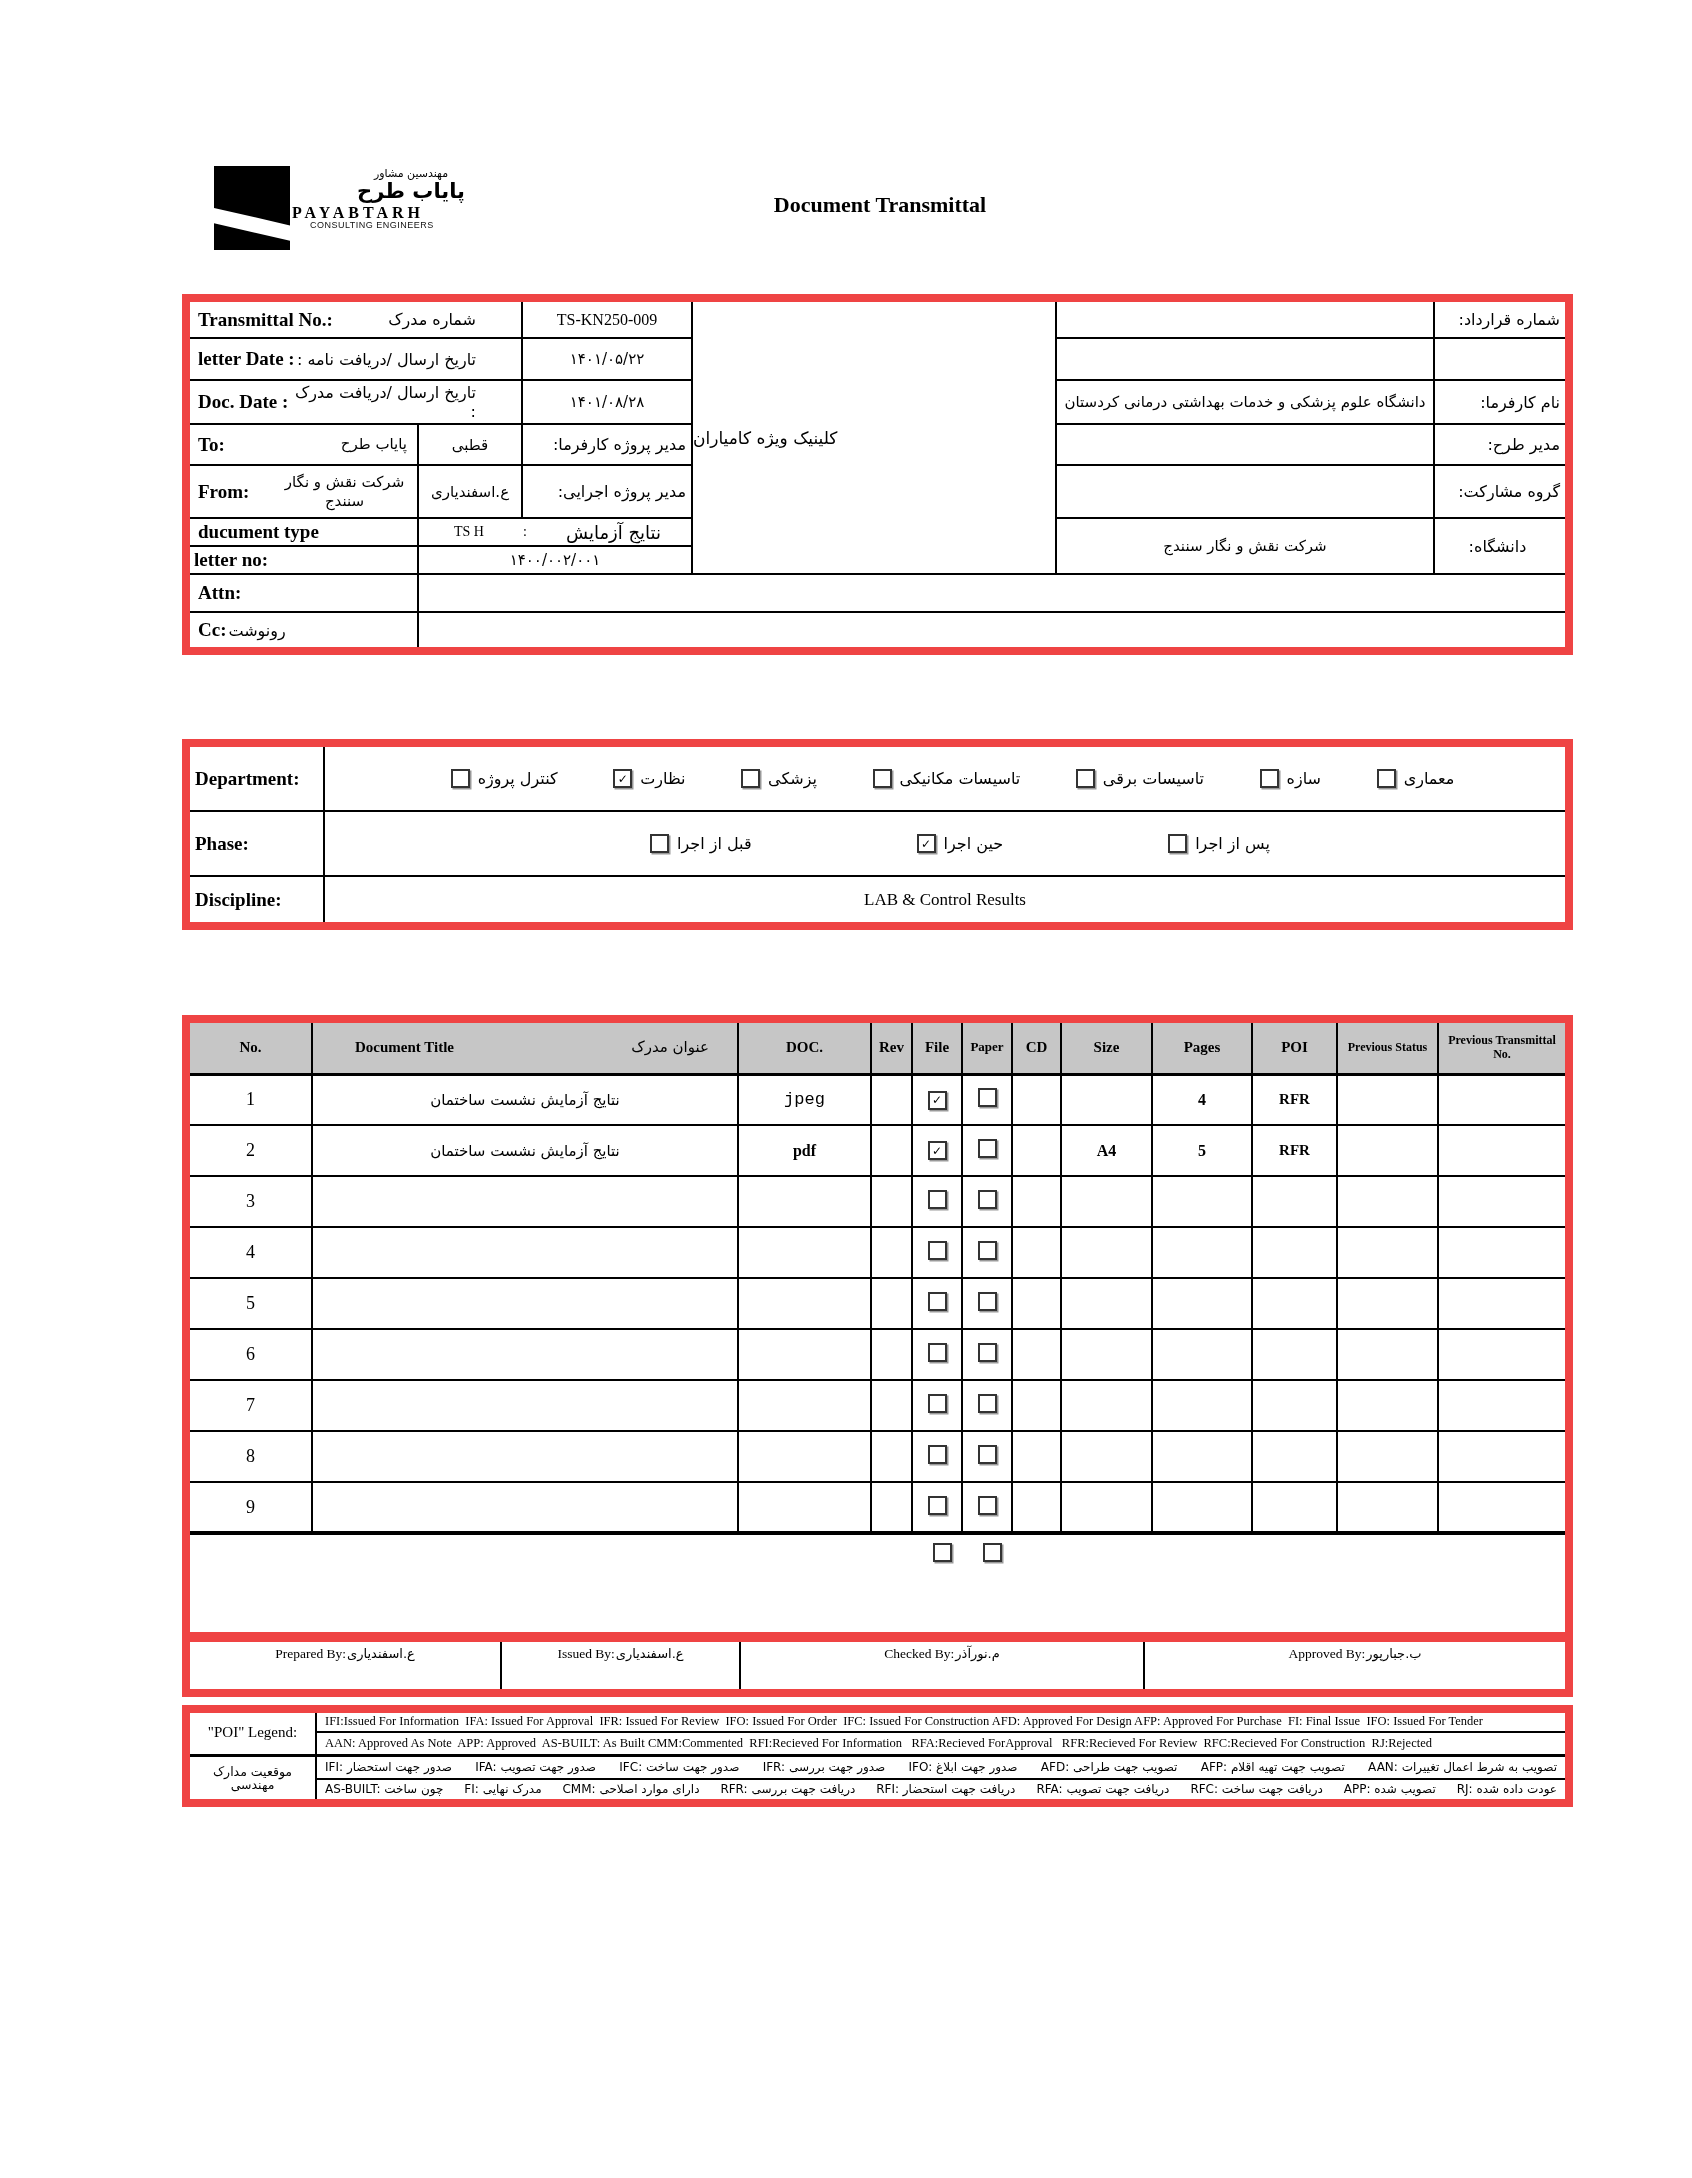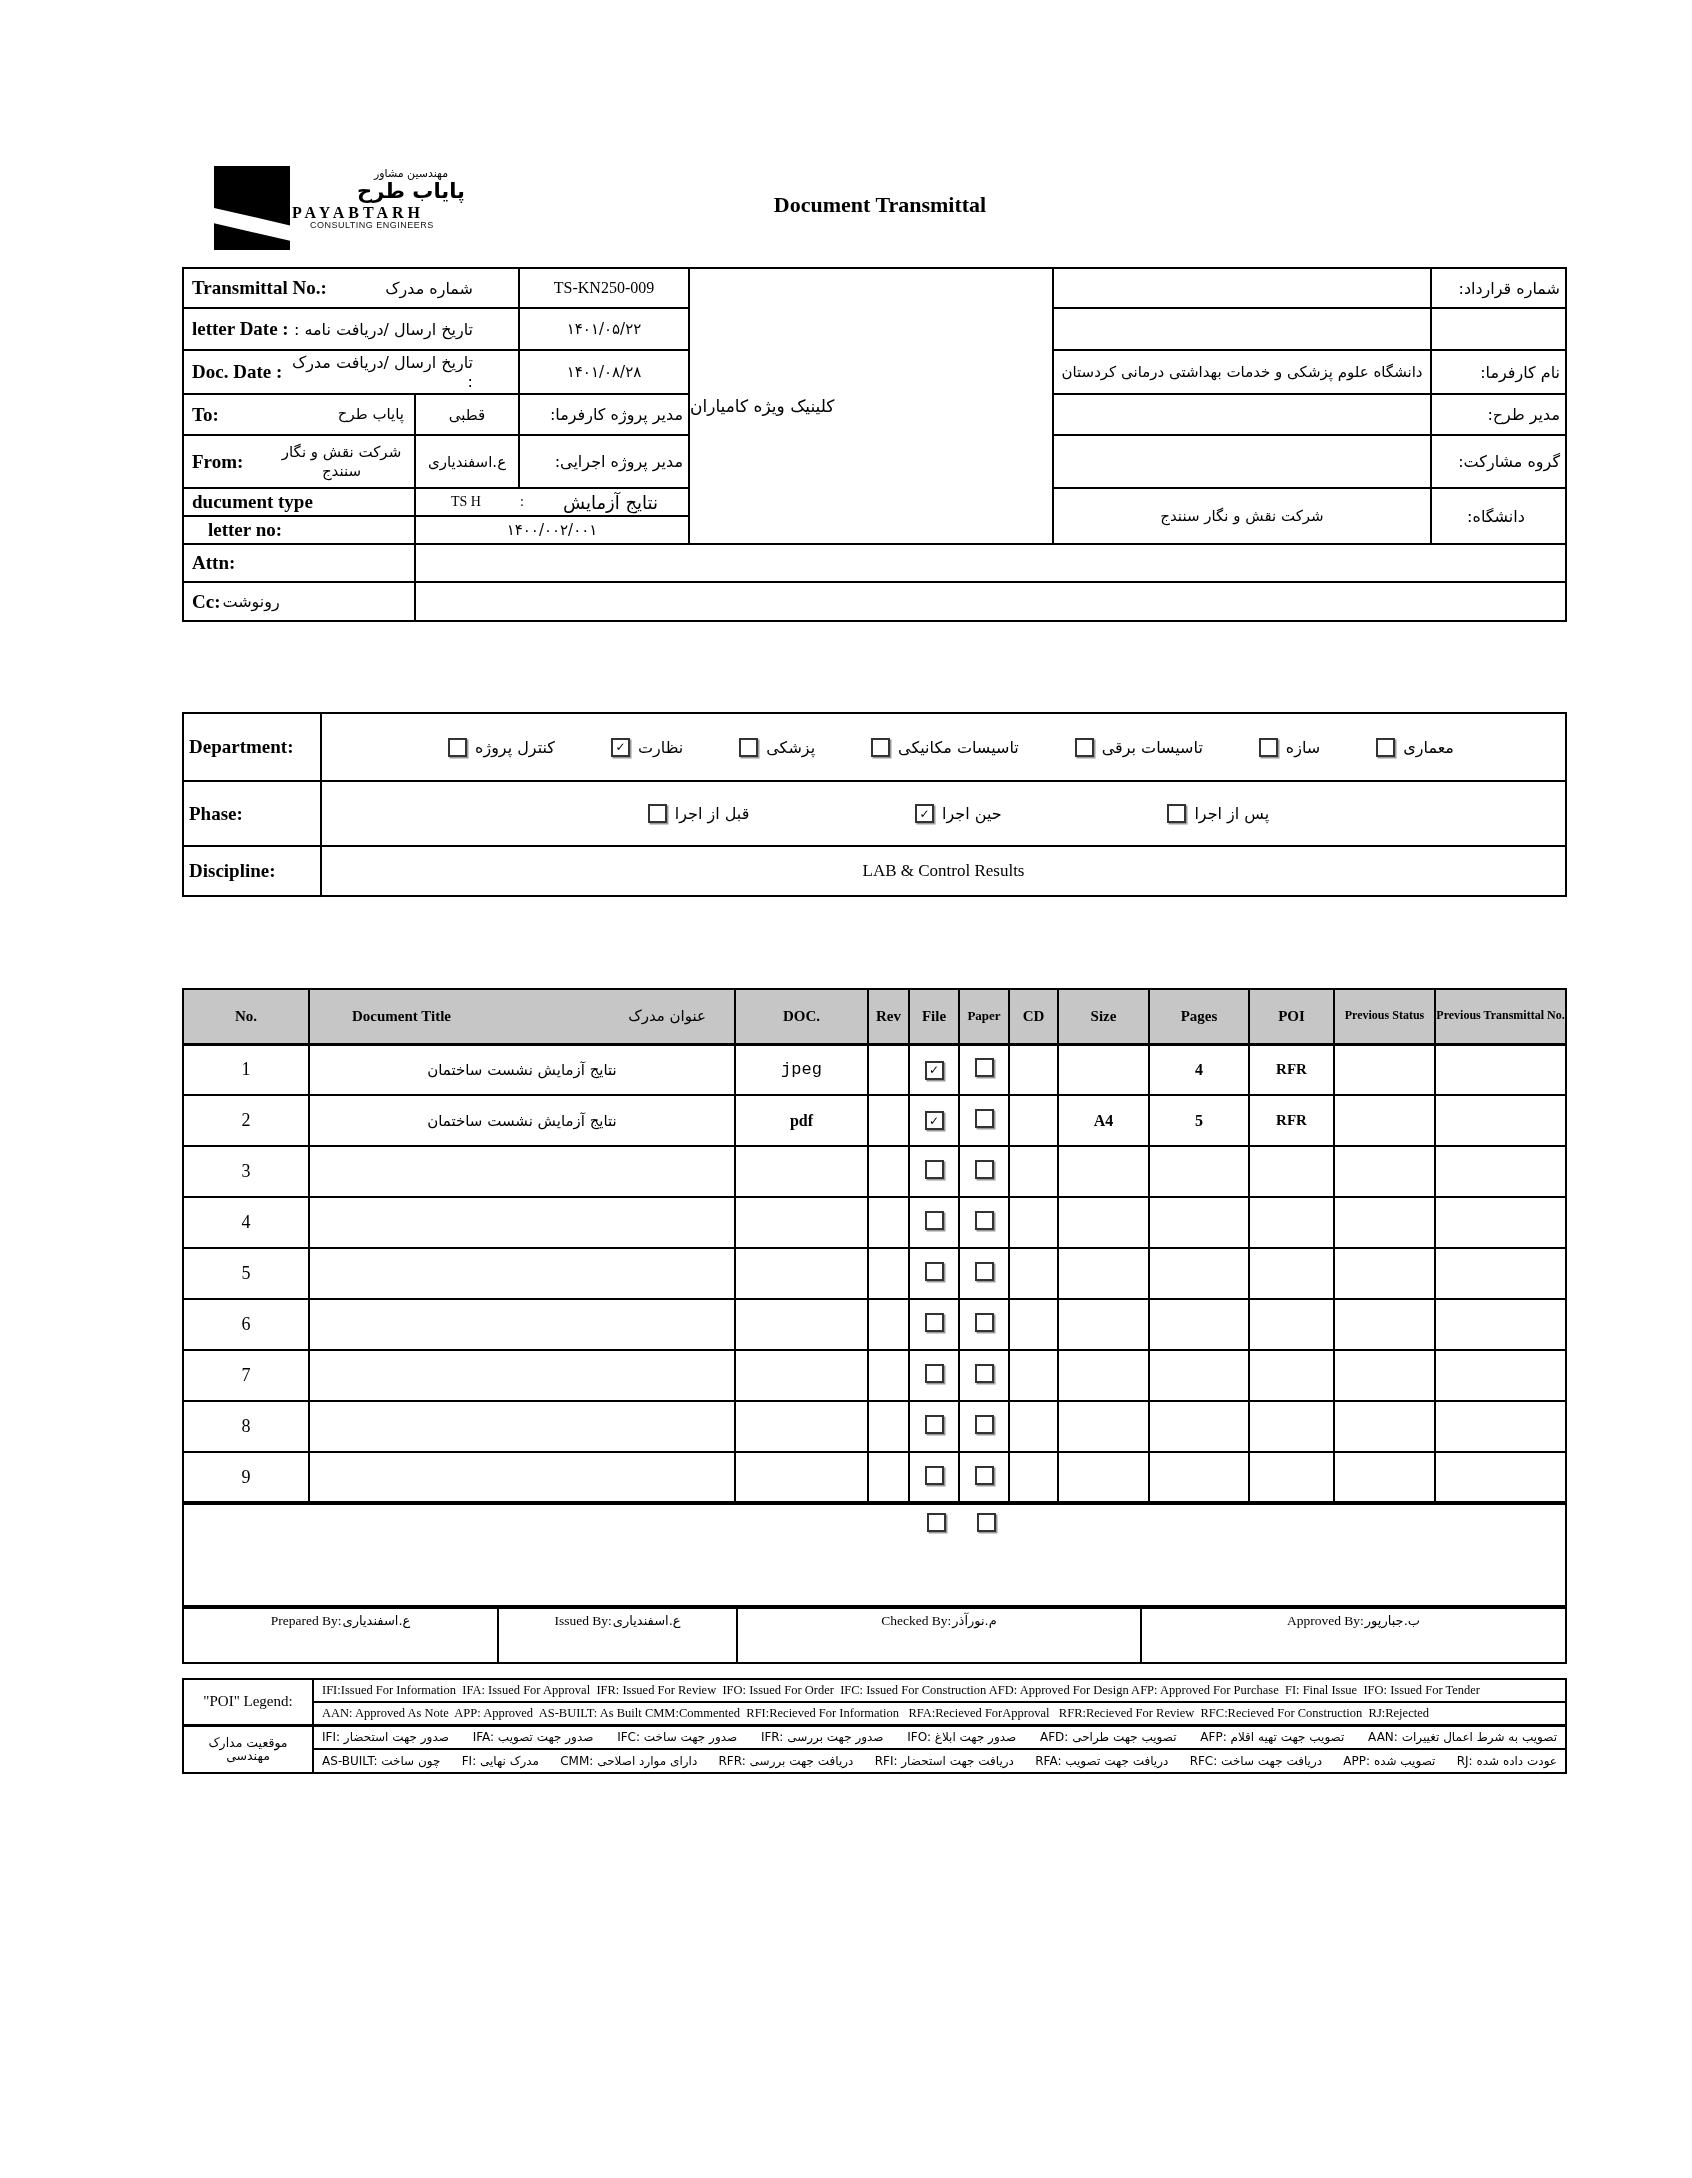--- a/index.html
+++ b/index.html
@@ -17,21 +17,21 @@
   .b2{font-size:21px;font-weight:bold;}
   .b3{font-size:16px;font-weight:bold;letter-spacing:4px;margin-top:3px;}
   .b4{font-size:9px;letter-spacing:.5px;padding-left:18px;color:#111;font-family:"Liberation Sans",sans-serif;}
   .doc-title{position:absolute;left:690px;top:192px;width:380px;text-align:center;
              font-size:22px;font-weight:bold;}
 
   
   table{border-collapse:collapse;table-layout:fixed;position:absolute;background:#fff;}
   td{border:2px solid #000;padding:0;vertical-align:middle;overflow:hidden;font-size:16px;}
   .t1,.t2,.t3,.sig,.poi{left:182px;width:1383px;}
-  table{border:1px solid #ef4444;}
+  table{border:8px solid #ef4444;margin-top:27px;}
 
   
   .t1{top:267px;}
   .lblrow{display:flex;justify-content:space-between;align-items:center;padding:0 45px 0 8px;}
   .en-lbl{font-weight:bold;font-size:19px;white-space:nowrap;}
   .fa-lbl{font-size:16px;}
   .val{ text-align:center;font-size:16px;}
   .faval{text-align:center;font-size:15px;}
   .rtl-lbl{direction:rtl;text-align:right;padding-right:5px;font-size:16px;}
   .center-cell{text-align:left;}
@@ -180,21 +180,21 @@
           <span>TS H</span>
           <span>:</span>
           <span class="fa" style="font-size:18px">نتایج آزمایش</span>
         </div>
       </td>
       <td rowspan="2" class="faval fa" style="font-size:15px">شرکت نقش و نگار سنندج</td>
       <td rowspan="2" class="rtl-lbl fa" style="text-align:center">دانشگاه:</td>
     </tr>
     <tr style="height:28px">
       <td>
-        <span class="en-lbl" style="padding-left:24px">letter no:</span>
+        <span class="en-lbl" style="padding-left:4px">letter no:</span>
       </td>
       <td colspan="2" class="faval fa">۱۴۰۰/۰۰۲/۰۰۱</td>
     </tr>
     <tr style="height:38px">
       <td>
         <span class="en-lbl" style="padding-left:8px">Attn:</span>
       </td>
       <td colspan="5"></td>
     </tr>
     <tr style="height:39px">

